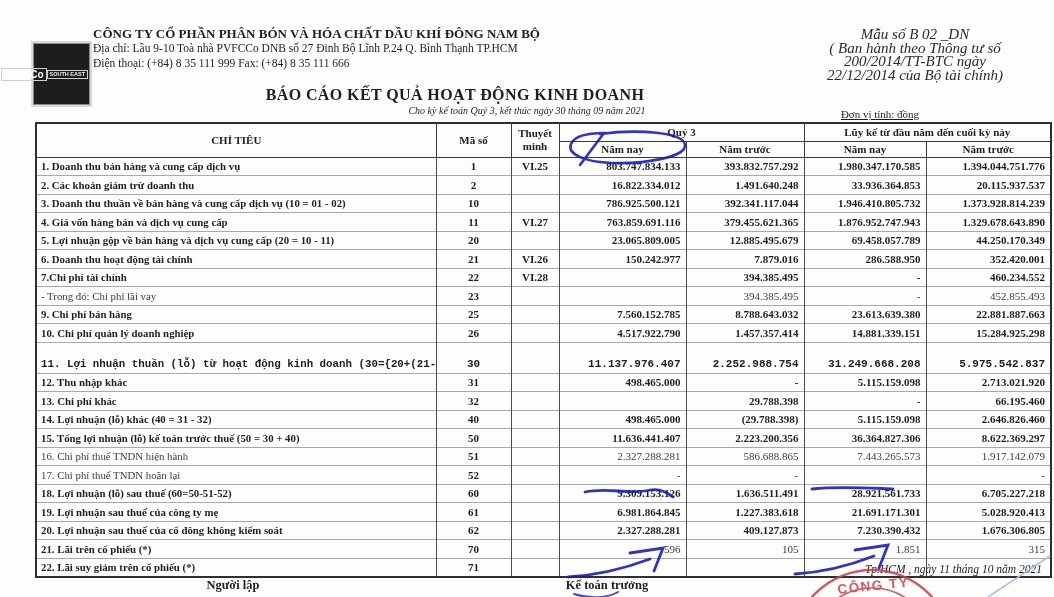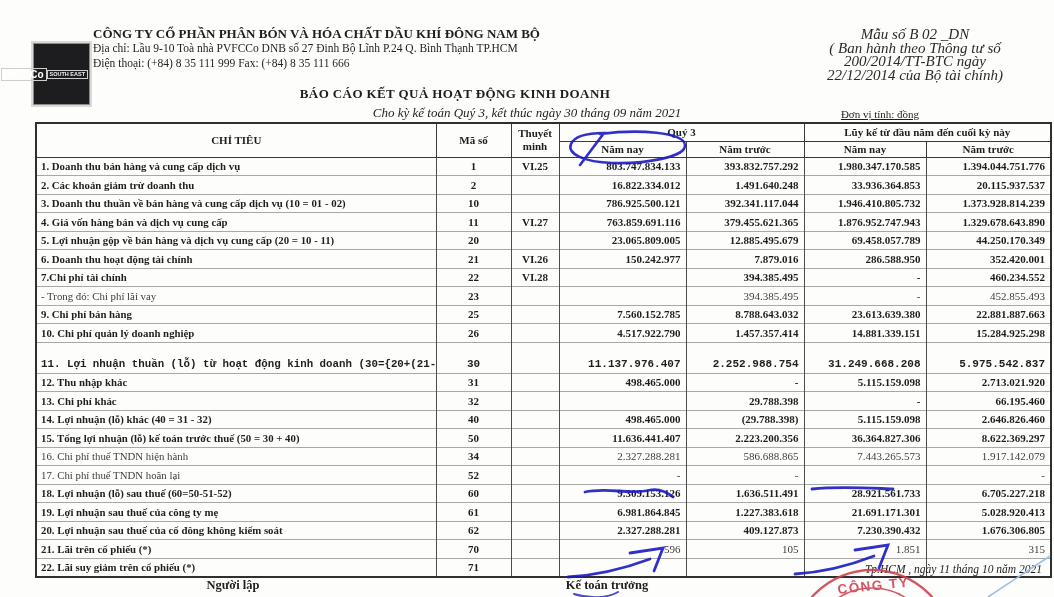--- a/index.html
+++ b/index.html
@@ -14,22 +14,22 @@
   .logo-brand{font-size:5px;color:#e8e8e8;letter-spacing:.3px;font-weight:bold;white-space:nowrap;}
   .logo-name{font-size:10px;color:#fff;font-weight:bold;border:1px solid #cfcfcf;padding:0 2px;margin:1px 0;
         font-family:"Liberation Sans",sans-serif;line-height:11px;}
   .logo-region{font-size:5.5px;color:#f0f0f0;font-weight:bold;border:1px solid #cfcfcf;padding:0 2px;line-height:7px;
         font-family:"Liberation Sans",sans-serif;white-space:nowrap;}
   .company{position:absolute;left:93px;top:26px;font-size:11.5px;line-height:15px;}
   .company .name{font-weight:bold;font-size:13px;}
   .form-box{position:absolute;left:790px;top:28px;width:250px;text-align:center;
         font-style:italic;font-size:15px;line-height:13.5px;color:#2a2a2a;}
   .doc-title{position:absolute;left:0;top:86px;width:910px;text-align:center;font-weight:bold;
-        font-size:13px;letter-spacing:.4px;}
-  .doc-subtitle{position:absolute;left:0;top:105px;width:1054px;text-align:center;font-style:italic;font-size:13px;}
+        font-size:16px;letter-spacing:.4px;}
+  .doc-subtitle{position:absolute;left:0;top:105px;width:1054px;text-align:center;font-style:italic;font-size:10px;}
   .unit-line{position:absolute;left:740px;top:108px;width:280px;text-align:center;font-size:11px;
         text-decoration:underline;}
   
   table.report{position:absolute;left:35px;top:122px;width:1015px;border-collapse:collapse;table-layout:fixed;
         border:2px solid #2f2f2f;padding-left:47px;}
   .report th{border:1px solid #3a3a3a;font-size:11px;font-weight:bold;text-align:center;padding:0 2px;
         background:#fdfdfc;line-height:13px;}
   .report td{border-left:1px solid #4c4c4c;border-right:1px solid #4c4c4c;border-top:1px solid #a8a8a8;
         font-size:11px;font-weight:bold;height:17.5px;padding:0;overflow:hidden;white-space:nowrap;}
   .report tr.tall td{height:27px;vertical-align:bottom;padding-bottom:3px;font-family:Liberation Mono, monospace;}
@@ -227,21 +227,21 @@
       <td class="c-label">15. Tổng lợi nhuận (lỗ) kế toán trước thuế (50 = 30 + 40)</td>
       <td class="c-ma">50</td>
       <td class="c-tm"></td>
       <td class="c-num">11.636.441.407</td>
       <td class="c-num">2.223.200.356</td>
       <td class="c-num">36.364.827.306</td>
       <td class="c-num">8.622.369.297</td>
     </tr>
         <tr>
       <td class="c-label normal">16. Chi phí thuế TNDN hiện hành</td>
-      <td class="c-ma">34</td>
+      <td class="c-ma">51</td>
       <td class="c-tm"></td>
       <td class="c-num normal">2.327.288.281</td>
       <td class="c-num normal">586.688.865</td>
       <td class="c-num normal">7.443.265.573</td>
       <td class="c-num normal">1.917.142.079</td>
     </tr>
         <tr>
       <td class="c-label normal">17. Chi phí thuế TNDN hoãn lại</td>
       <td class="c-ma">52</td>
       <td class="c-tm"></td>

